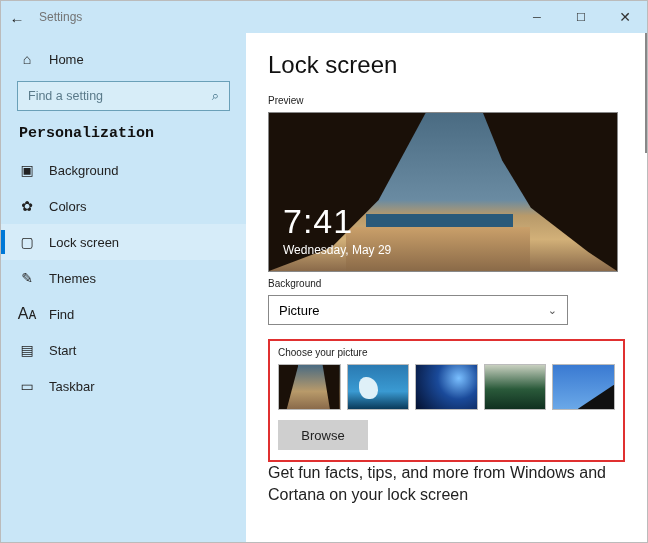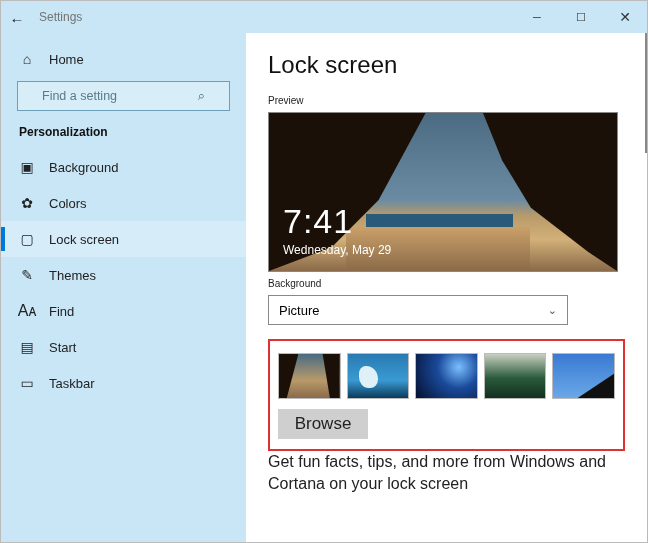--- a/index.html
+++ b/index.html
@@ -7,24 +7,24 @@
   .window { width: 648px; height: 543px; display: flex; flex-direction: column; border: 1px solid #bbb; }
   .titlebar { height: 32px; display: flex; align-items: center; background: #c9e6f7; }
   .titlebar .back { width: 32px; text-align: center; font-size: 15px; color: #222; cursor: pointer; }
   .titlebar .title { font-size: 12px; color: #737373; margin-left: 6px; flex:1; }
   .titlebar .wc { display:flex; }
   .titlebar .wc div { width: 44px; height: 32px; display:flex; align-items:center; justify-content:center; font-size:11px; color:#333; }
   .titlebar .wc .close { font-size:14px; }
   .body { flex:1; display:flex; min-height:0; }
   .sidebar { width: 245px; background: #c9e6f7; padding: 8px 0 0 0; display:flex; flex-direction:column; }
   .home { display:flex; align-items:center; height:36px; padding-left:18px; font-size:13px; color:#222; gap:14px; }
-  .search { margin: 4px 16px 10px 16px; height:30px; border:1px solid #6aa0b8; background:#d7edf8; display:flex; align-items:center; padding:0 24px; justify-content:space-between; }
+  .search { margin: 4px 16px 10px 16px; height:30px; border:1px solid #6aa0b8; background:#d7edf8; display:flex; align-items:center; padding:0 10px; justify-content:space-between; }
   .search span.ph { color:#5a7a8a; font-size:12.5px; }
   .search .sicon { color:#3a6b82; font-size:13px; }
-  .grouplabel { padding: 4px 0 10px 18px; font-size:12px; font-weight:600; color:#111; }
+  .grouplabel { padding: 4px 0 10px 18px; font-size:15px; font-weight:600; color:#111;font-family:Liberation Mono, monospace; }
   .navitem { display:flex; align-items:center; height:36px; padding-left:18px; font-size:13px; color:#222; gap:14px; position:relative; cursor:pointer; }
   .navitem.active::before { content:""; position:absolute; left:0; top:6px; bottom:6px; width:4px; background:#0078d7; }
   .navitem.active { background: rgba(255,255,255,0.25); }
   .navicon { width:16px; display:inline-flex; justify-content:center; font-size:14px; color:#222; }
   .content { flex:1; padding: 18px 22px 10px 22px; overflow:hidden; position:relative; }
   .content h1 { font-size:24px; font-weight:400; color:#111; margin-bottom:16px; }
   .seclabel { font-size:10px; color:#222; margin-bottom:6px; }
   .preview { width:350px; height:160px; border:1px solid #888; position:relative; overflow:hidden; margin-bottom:6px; }
   .preview .sky { position:absolute; inset:0; background: linear-gradient(#4a6b82 0%, #6a8ba2 55%, #b89a6a 65%, #d2b078 80%, #8a6a4a 100%); }
   .preview .rockL { position:absolute; left:0; top:0; width:45%; height:100%; background:#1a1008; clip-path: polygon(0 0, 100% 0, 70% 55%, 40% 85%, 0 100%); }
@@ -42,21 +42,21 @@
   .t0 { background: linear-gradient(#4a6b82 0%,#b89a6a 60%,#8a6a4a 100%); }
   .t0::before, .t0::after { content:""; position:absolute; top:0; bottom:0; background:#1a1008; }
   .t0::before { left:0; width:32%; clip-path: polygon(0 0,100% 0,40% 100%,0 100%); }
   .t0::after { right:0; width:40%; clip-path: polygon(30% 0,100% 0,100% 100%,60% 100%); }
   .t1 { background: linear-gradient(#2a7ab2 0%, #3a9ad2 60%, #0a3a5a 100%); }
   .t1::after { content:""; position:absolute; left:18%; top:28%; width:32%; height:50%; background:#dff0f8; border-radius:35% 60% 40% 50%; }
   .t2 { background: radial-gradient(circle at 70% 30%, #7abfff 0%, #1a4a9a 40%, #041030 100%); }
   .t3 { background: linear-gradient(#c8d0c0 0%, #2a5a3a 55%, #103020 100%); }
   .t4 { background: linear-gradient(#3a7ad2 0%, #6aa8e8 100%); }
   .t4::after { content:""; position:absolute; right:0; bottom:0; width:60%; height:55%; background:#101010; clip-path: polygon(0 100%,100% 100%,100% 0); }
-  .browse { width:90px; height:30px; background:#cfcfcf; border:none; font-size:17px; color:#222; text-align:center; cursor:pointer; display:flex; align-items:center; justify-content:center; }
+  .browse { width:90px; height:30px; background:#cfcfcf; border:none; font-size:13px; color:#222; text-align:center; cursor:pointer; display:flex; align-items:center; justify-content:center; }
   .tip { font-size:16px; color:#222; margin-top:0; line-height:1.4; }
   .rscroll { position:absolute; right:1px; top:33px; width:2px; height:120px; background:#888; }
 </style>
 </head>
 <body>
 
 <div class="window">
   <div class="titlebar">
     <div class="back">←</div>
     <div class="title">Settings</div>
@@ -125,20 +125,21 @@
         </div>
       </div>
 
       <div class="seclabel">Background</div>
       <div class="bgsel">
         <span>Picture</span>
         <span class="chev">⌄</span>
       </div>
 
       <div class="redbox">
+        <div class="seclabel" style="margin-bottom:2px;">Choose your picture</div>
         <div class="thumbs">
           <div class="thumb t0"></div>
           <div class="thumb t1"></div>
           <div class="thumb t2"></div>
           <div class="thumb t3"></div>
           <div class="thumb t4"></div>
         </div>
         <div class="browse">
             <span>Browse</span>
           </div>

